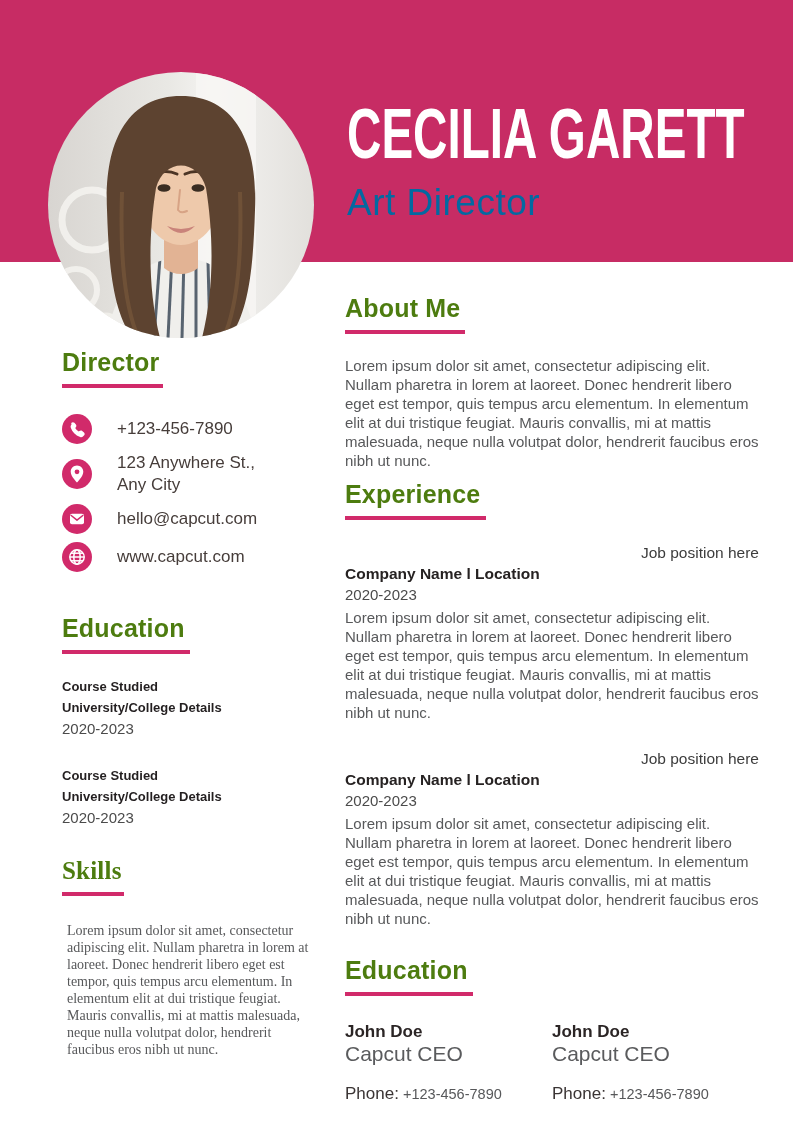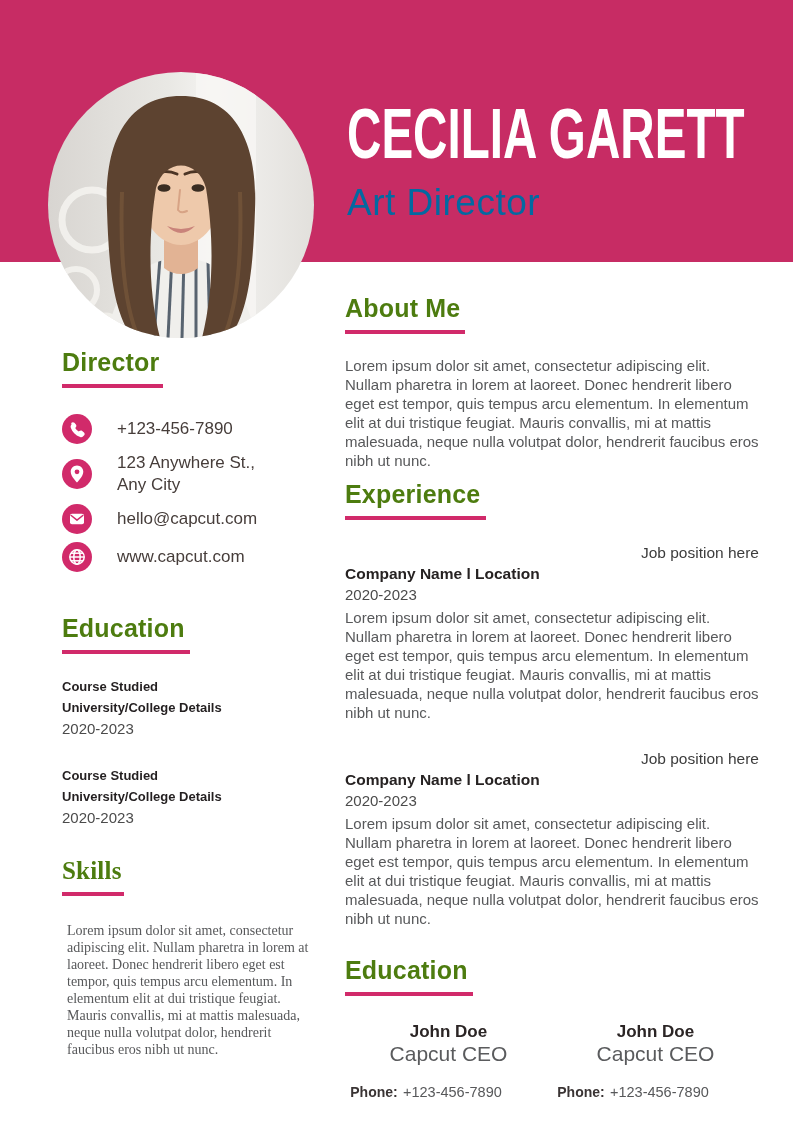--- a/index.html
+++ b/index.html
@@ -68,26 +68,26 @@
 
   .exp-section { margin-top:12px; }
   .job { margin-top:22px; }
   .job + .job { margin-top:26px; }
   .job-pos   { font-size:15.5px; color:#3c3c3c; line-height:21px;text-align:right; }
   .job-comp  { font-size:15.5px; font-weight:700; color:#262222; line-height:21px; }
   .job-years { font-size:15px; color:#4b4b4b; line-height:21px; margin-bottom:3px; }
 
   .ref-section { margin-top:30px; }
   .ref-cols { display:flex; margin-top:26px; }
-  .ref-person { width:210px;text-align:center; }
+  .ref-person { width:210px; }
   .ref-name { font-size:17px; font-weight:700; color:#2b2525; line-height:1.2; }
   .ref-role { font-size:21px; color:#5a5b5d; }
   .ref-contacts { margin-top:18px; }
   .ref-line { display:flex; align-items:baseline; margin-top:6px; }
-  .ref-label { font-size:14px; font-weight:700; color:#3a3434; width:58px; flex:0 0 58px; }
+  .ref-label { font-size:17px; font-weight:400; color:#3a3434; width:58px; flex:0 0 58px; }
   .ref-value { font-size:14.5px; color:#57585a; }
 </style>
 </head>
 <body>
 
 <div class="page">
 
   <div class="banner"></div>
 
   <div class="photo-wrap">

